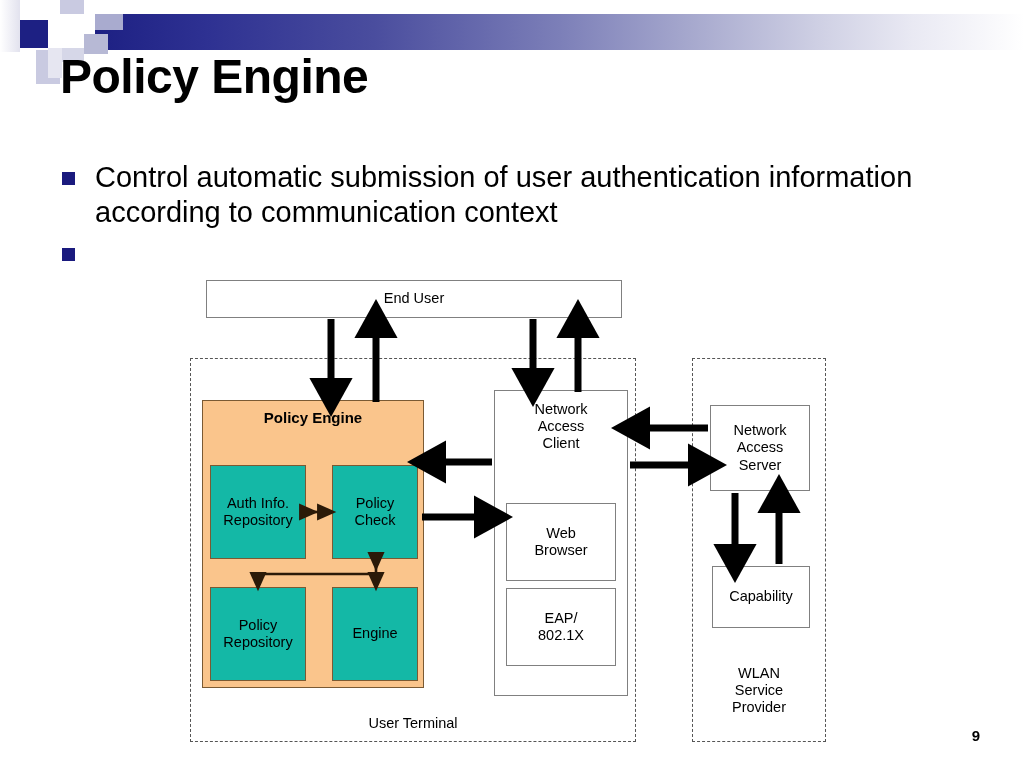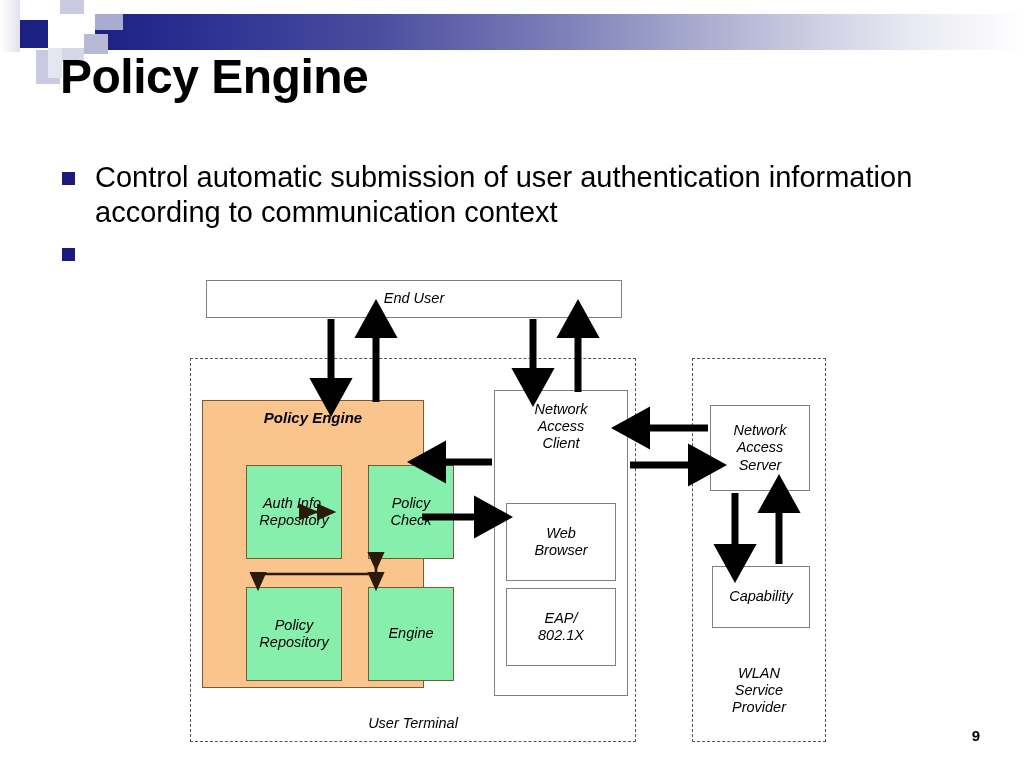--- a/index.html
+++ b/index.html
@@ -29,40 +29,40 @@
   }
   #bullets { position:absolute; left:62px; top:128px; width:930px;margin-top:32px; }
   .bullet-row { display:flex; align-items:flex-start; margin-bottom:6px; }
   .bullet-mark {
     width:13px; height:13px; background:#1a1a7e;
     margin:12px 20px 0 0; flex:0 0 auto;
   }
   .bullet-text { font-size:29px; color:#000; line-height:1.20; }
 
   
-  #diagram { position:absolute; left:0; top:262px; width:1024px; height:500px;font-style:italic; }
+  #diagram { position:absolute; left:0; top:262px; width:1024px; height:500px; }
   .node {
     position:absolute; border:1px solid #808080; background:#fff;
     display:flex; align-items:center; justify-content:center;
     text-align:center; font-size:14.5px; color:#000; line-height:1.18;
   }
   .dashed-box {
     position:absolute; border:1.5px dashed #555; background:transparent;
   }
   .pe-outer {
     position:absolute; background:#fac58c; border:1px solid #7a5a33;
   }
   .pe-title {
     position:absolute; width:100%; top:8px; left:0;
     text-align:center; font-size:15px; font-weight:bold; color:#000;
   }
   .pe-inner {
-    position:absolute; background:#86efac; border:1px solid #7a5a33;
+    position:absolute; background:#14b8a6; border:1px solid #7a5a33;
     display:flex; align-items:center; justify-content:center;
-    text-align:center; font-size:14.5px; color:#000; line-height:1.18;margin-left:36px;
+    text-align:center; font-size:14.5px; color:#000; line-height:1.18;
   }
   .zone-label {
     position:absolute; font-size:14.5px; color:#000;
     text-align:center; line-height:1.18;
   }
   svg.arrows { position:absolute; left:0; top:0; width:1024px; height:500px;
                overflow:visible; pointer-events:none; }
   #pagenum {
     position:absolute; right:44px; bottom:24px;
     font-size:15px; font-weight:bold; color:#000;

